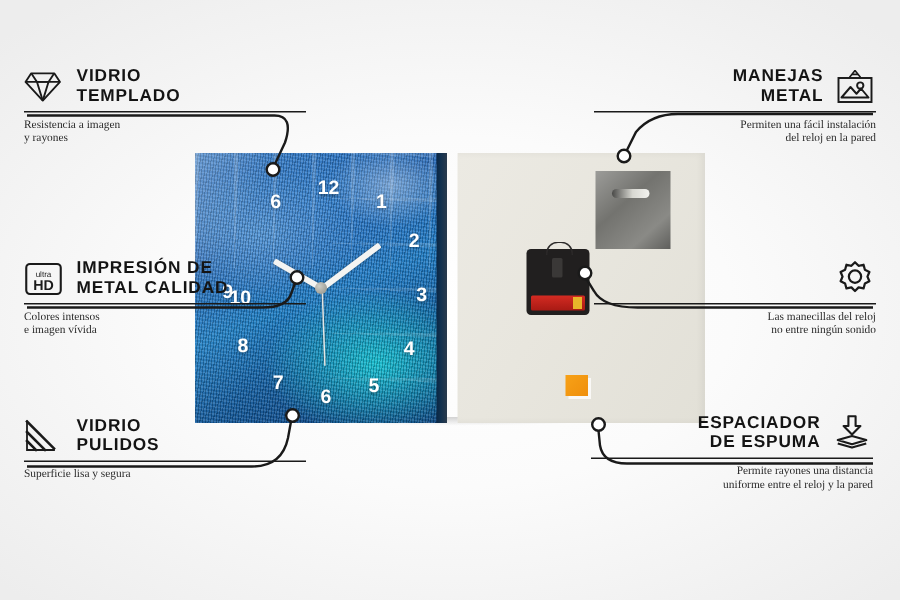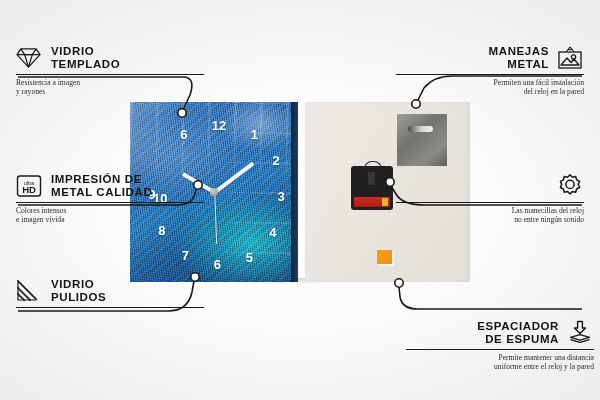--- a/index.html
+++ b/index.html
@@ -272,21 +272,21 @@
     color: #2b2b2b;
     white-space: pre-line;
   }
 
   
   #callout-tempered-glass { left: 16px;  top: 44px; }
   #callout-hd-print       { left: 16px;  top: 172px; }
   #callout-polished-edges { left: 16px;  top: 277px; }
   #callout-metal-hangers  { left: 374px; top: 44px; }
   #callout-silent-mech    { left: 374px; top: 172px; }
-  #callout-foam-spacer    { left: 384px; top: 275px; margin-top: 44px; }
+  #callout-foam-spacer    { left: 372px; top: 275px; }
 </style>
 </head>
 <body>
 
 <div id="infographic">
 
   <div class="product-area">
 
     <div class="product-shadow"></div>
 
@@ -398,20 +398,21 @@
           <path d="M2,2 L20,20"></path>
           <path d="M2,9 L14,21"></path>
           <path d="M2,15 L8,21"></path>
           <path d="M2,2 L2,21 L20,21" stroke-width="1.2"></path>
         </svg>
       </span>
       <span class="callout-title">VIDRIO
 PULIDOS</span>
     </div>
     <div class="callout-rule"></div>
+    <div class="callout-sub">Superficie lisa y segura</div>
   </div>
 
   <div class="callout right" id="callout-metal-hangers">
     <div class="callout-head">
       <span class="callout-icon">
         <svg width="26" height="24" viewBox="0 0 26 24" fill="none" stroke="#1a1a1a" stroke-width="1.3">
           <path d="M13,1 L9,6 M13,1 L17,6" stroke-width="1.1"></path>
           <path d="M11,3.6 L15,3.6" stroke-width="1.1"></path>
           <rect x="2" y="6" width="22" height="16"></rect>
           <path d="M4,19 L10,12 L14,16.5 L17,13 L22,19 Z" stroke-linejoin="round"></path>
@@ -446,17 +447,17 @@
         <svg width="26" height="25" viewBox="0 0 26 25" fill="none" stroke="#1a1a1a" stroke-width="1.4" stroke-linejoin="round">
           <path d="M10.6,1.5 L15.4,1.5 L15.4,8 L18.6,8 L13,13.6 L7.4,8 L10.6,8 Z"></path>
           <path d="M13,14.6 L22.5,17.4 L13,20.2 L3.5,17.4 Z"></path>
           <path d="M3.5,19.6 L13,22.4 L22.5,19.6"></path>
         </svg>
       </span>
       <span class="callout-title">ESPACIADOR
 DE ESPUMA</span>
     </div>
     <div class="callout-rule"></div>
-    <div class="callout-sub">Permite mantener una distancia
+    <div class="callout-sub">Permite rayones una distancia
 uniforme entre el reloj y la pared</div>
   </div>
 
 </div>
 
 </body></html>

